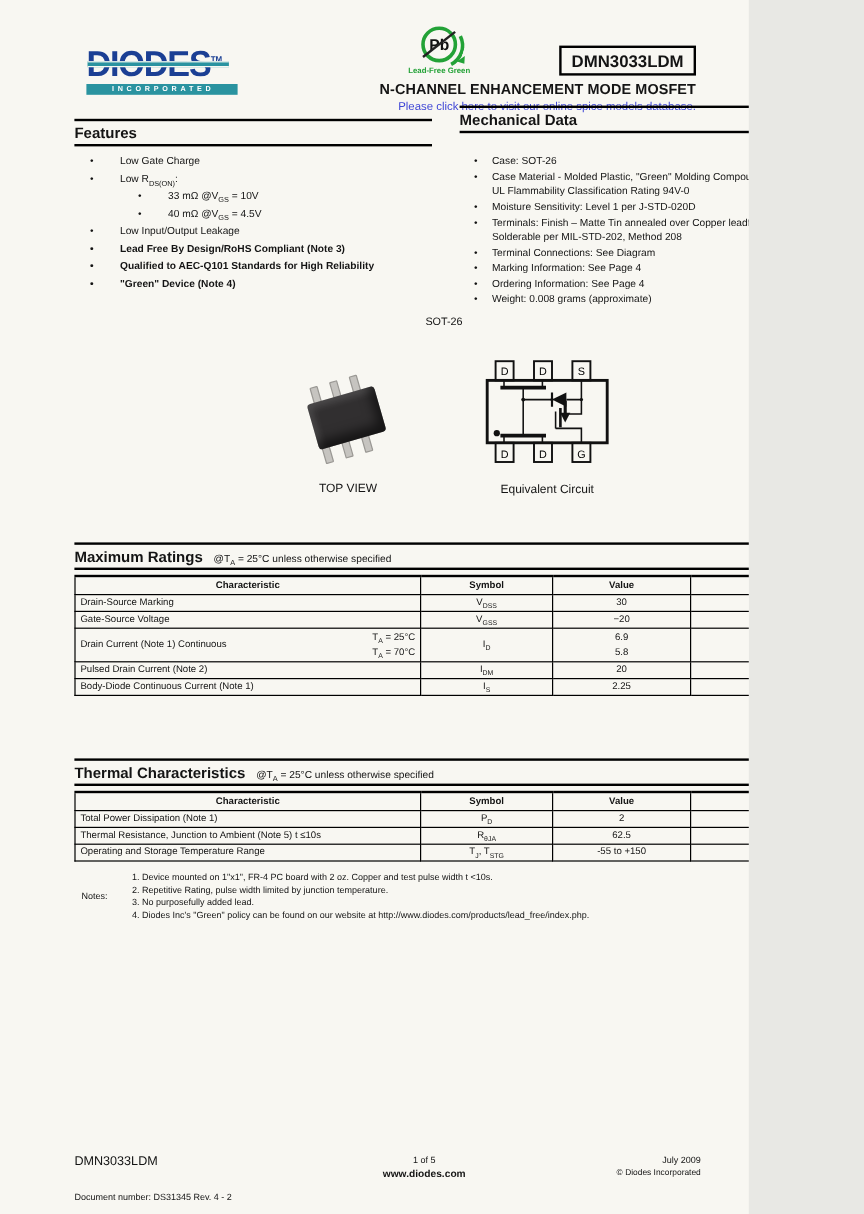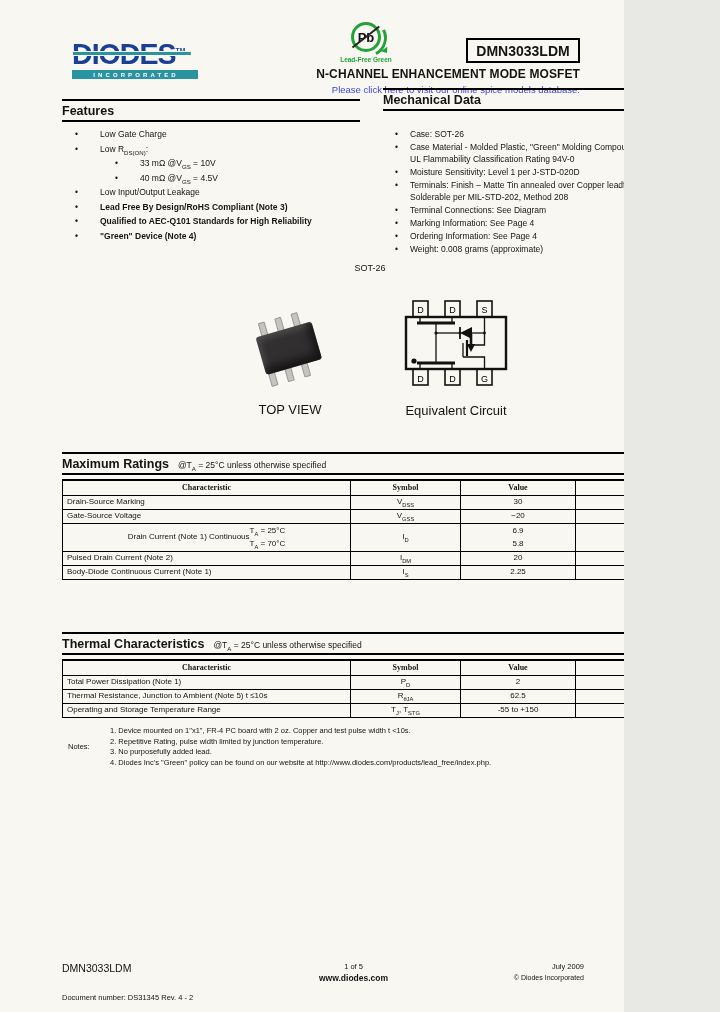--- a/index.html
+++ b/index.html
@@ -58,37 +58,37 @@
   .feat .li{margin-bottom:1.5px;}
 
   
   .sot-label{position:absolute; left:339px; top:263px; width:62px; text-align:center; font-size:9px;}
   .pkg{position:absolute; left:252px; top:316px; width:72px; height:66px; transform:rotate(-16deg);}
   .pkg-body{position:absolute; left:8px; top:13px; width:58px; height:39px; background:#312f30;
     border-radius:3px; box-shadow:inset -5px -7px 9px rgba(0,0,0,.55), inset 3px 4px 6px rgba(255,255,255,.14);}
   .leg{position:absolute; width:7px; height:15px; background:#c6c4c0; border:1px solid #9a9894; border-radius:1px;}
   .lt1{left:14px; top:0;} .lt2{left:31px; top:0;} .lt3{left:48px; top:0;}
   .lb1{left:10px; top:50px;} .lb2{left:27px; top:50px;} .lb3{left:44px; top:50px;}
-  .caption{position:absolute; font-size:13px; text-align:center;}
+  .caption{position:absolute; font-size:10px; text-align:center;}
   .cap-top{left:238px; top:402px; width:104px;}
   .cap-circ{left:376px; top:403px; width:160px;}
   .circuit{position:absolute; left:404px; top:300px; width:104px; height:86px;}
   .pinlbl{font-size:9px; font-family:"Liberation Sans", sans-serif;}
 
   
   table{position:absolute; left:62px; width:633px; border-collapse:collapse; table-layout:fixed;
     font-size:8px; background:var(--page_bg);}
   .t-max{top:479px;} .t-th{top:659px;}
   td,th{border:1px solid #000; padding:0 4px; text-align:center; vertical-align:middle; line-height:1.2;}
-  th{font-weight:bold; height:15px; border-top:2px solid #000; border-bottom:1.5px solid #000;font-family:Liberation Serif, serif;}
+  th{font-weight:bold; height:15px; border-top:2px solid #000; border-bottom:1.5px solid #000;}
   td{height:14px;}
   table{border:1.5px solid #000;}
   td.char{text-align:left;}
   .c1{width:288px;} .c2{width:110px;} .c3{width:115px;} .c4{width:120px;}
-  .split{display:flex; justify-content:center; align-items:center;}
+  .split{display:flex; justify-content:space-between; align-items:center;}
   .conds{display:flex; flex-direction:column; text-align:right; line-height:13px;}
   .stack{line-height:13px;}
   sub{font-size:.72em; line-height:0;}
 
   
   .notes{position:absolute; left:68px; top:726px; width:600px; font-size:7.5px; line-height:10.5px; display:flex;align-items:center;}
   .notes-label{flex:0 0 42px;}
   .notes-items div{white-space:pre-line;}
 
   

